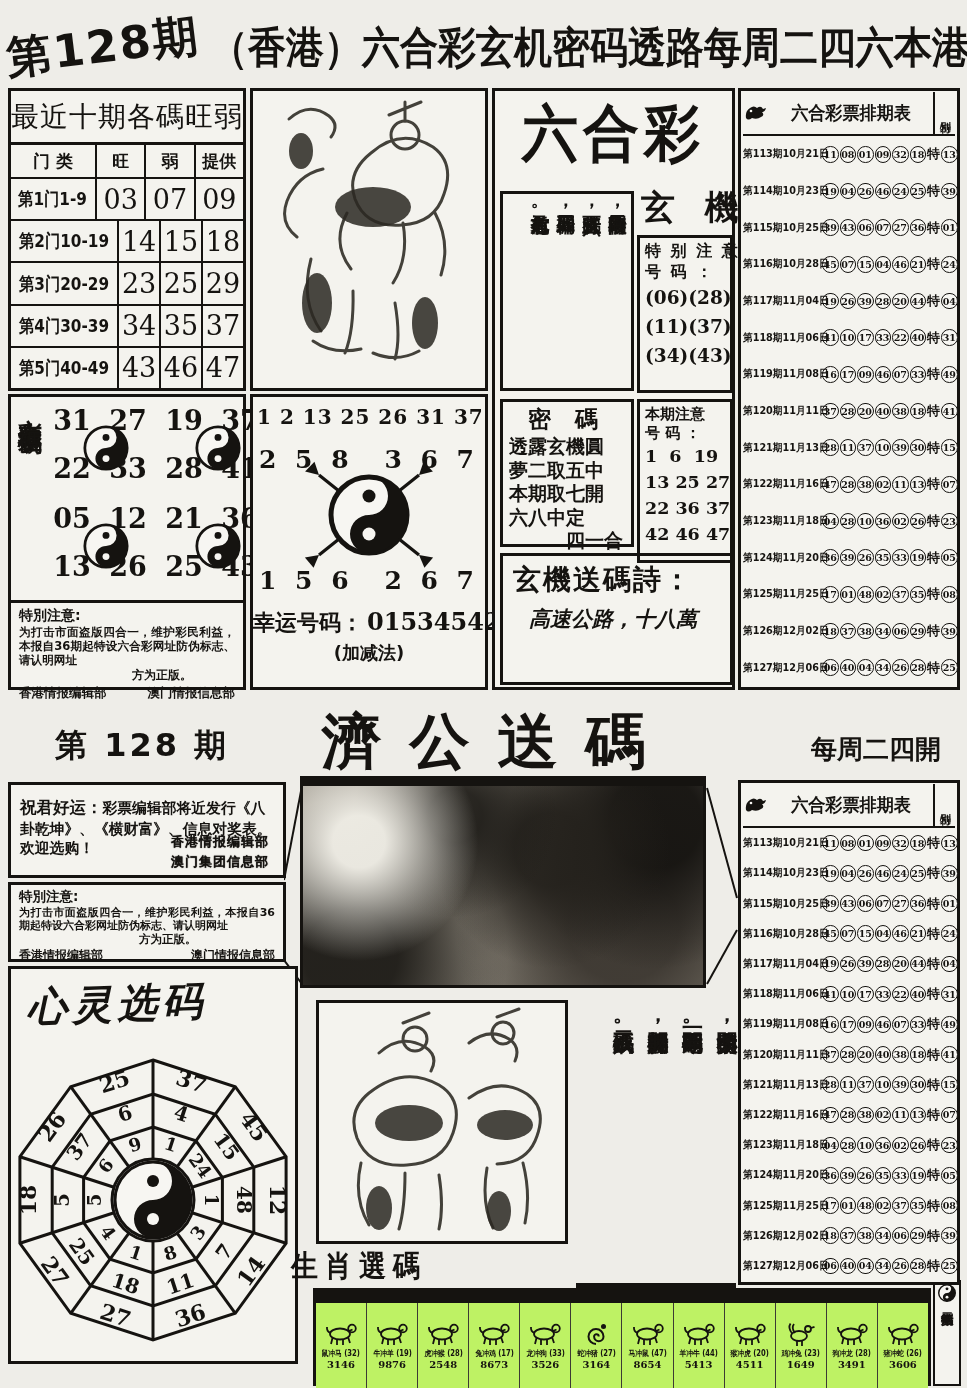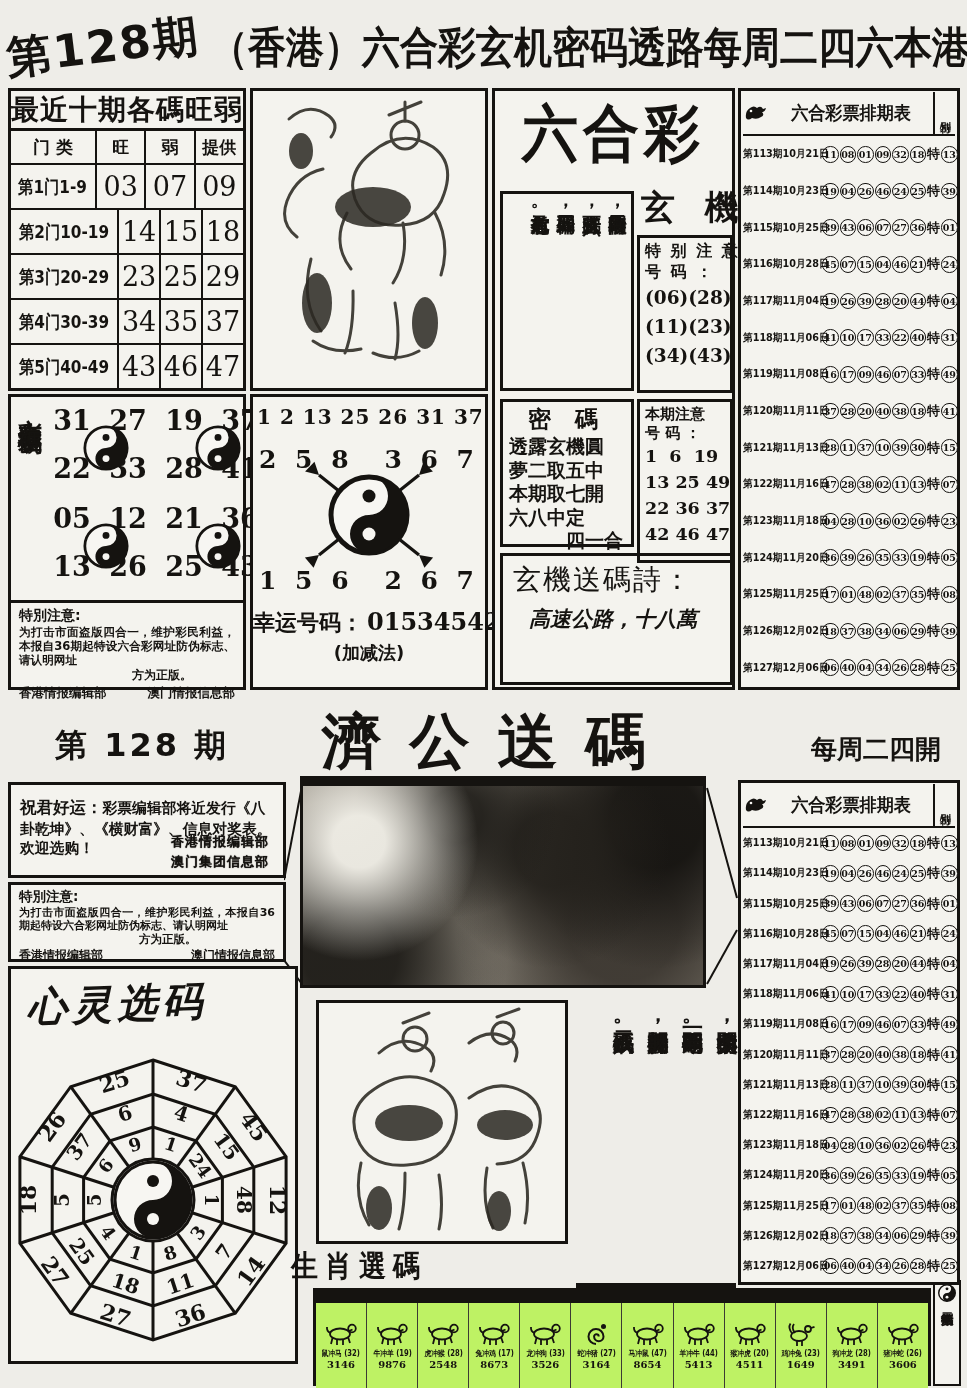--- a/index.html
+++ b/index.html
@@ -10,21 +10,21 @@
   .vert{writing-mode:vertical-rl;text-orientation:upright}
   .serif{font-family:"DejaVu Serif","Liberation Serif",serif}
 
   
   .hdr-top{position:absolute;left:6px;top:10px;width:955px;height:74px;display:flex;align-items:center;gap:10px;font-weight:900;white-space:nowrap}
   .hdr-issue{font-size:45px;transform:rotate(-7deg);letter-spacing:2px}
   .hdr-rest{font-size:38px;transform:scaleY(1.12);transform-origin:left center}
 
   
   .hc-box{left:8px;top:88px;width:238px;height:303px;display:flex;flex-direction:column}
-  .hc-title{flex:none;height:40px;border-bottom:3px solid #151310;display:flex;align-items:center;justify-content:center;font-size:28px;font-weight:700;letter-spacing:1px}
+  .hc-title{flex:none;height:54px;border-bottom:3px solid #151310;display:flex;align-items:center;justify-content:center;font-size:28px;font-weight:400;letter-spacing:1px}
   .hc-row{flex:1;display:flex;border-bottom:2.5px solid #151310}
   .hc-row:last-child{border-bottom:none}
   .hc-head{flex:0 0 34px;font-size:17px;font-weight:900}
   .hc-c{display:flex;align-items:center;justify-content:center;border-right:2.5px solid #151310}
   .hc-c:last-child{border-right:none}
   .hc-g{flex:0 0 86px}
   .hc-v{flex:1}
   .hc-gate{font-weight:900;font-size:18px;transform:scaleX(.85);white-space:nowrap}
   .hc-num{font-family:"DejaVu Serif","Liberation Serif",serif;font-size:27px;font-weight:400}
 
@@ -62,21 +62,21 @@
   .msp-t{font-size:16px;font-weight:900;letter-spacing:2px;white-space:nowrap}
   .sp-row{display:flex;justify-content:space-between;font-size:18.5px;font-weight:700;line-height:29px}
   .m-cipher{position:absolute;left:5px;top:308px;width:134px;height:148px;border:3px solid #151310;padding:2px 6px}
   .ci-title{text-align:center;font-size:23px;font-weight:900;letter-spacing:8px;white-space:nowrap}
   .ci-line{font-size:19px;font-weight:700;line-height:23.5px;white-space:nowrap}
   .ci-last{text-align:right;padding-right:2px}
   .m-att{position:absolute;left:142px;top:308px;width:96px;height:164px;border:3px solid #151310;padding:3px 5px}
   .at-t{font-size:15px;font-weight:900;line-height:19px;white-space:nowrap}
   .at-row{font-size:17.5px;font-weight:700;line-height:26px;white-space:pre}
   .m-poem2{position:absolute;left:5px;top:462px;width:233px;height:132px;border:3px solid #151310;padding:5px 10px}
-  .p2-title{font-size:28px;font-weight:400;letter-spacing:2px}
+  .p2-title{font-size:28px;font-weight:700;letter-spacing:2px}
   .p2-line{font-family:"DejaVu Serif","Liberation Serif",serif;font-style:italic;font-weight:700;font-size:21px;line-height:40px;padding-left:16px;white-space:nowrap}
 
   
   .sched{display:flex;flex-direction:column;padding:1px 2px}
   .sched1{left:738px;top:88px;width:222px;height:602px}
   .sched2{left:738px;top:780px;width:222px;height:505px}
   .s-head{flex:none;display:flex;align-items:center;height:44px;border-bottom:2.5px solid #151310}
   .s-icon{flex:none;margin:0 1px;line-height:0}
   .s-title{flex:1;text-align:center;font-size:18px;font-weight:900;white-space:nowrap;transform:scaleX(.95)}
   .s-spec{flex:none;width:22px;align-self:stretch;border-left:2.5px solid #151310;display:flex;align-items:center;justify-content:center;
@@ -324,21 +324,21 @@
     <div class="m-special">
       <div class="msp-t">特 别 注 意</div>
       <div class="msp-t">号 码 ：</div>
       <div id="specialPairs">
           <div class="sp-row serif">
             <span>(06)</span>
             <span>(28)</span>
           </div>
           <div class="sp-row serif">
             <span>(11)</span>
-            <span>(23)</span>
+            <span>(37)</span>
           </div>
           <div class="sp-row serif">
             <span>(34)</span>
             <span>(43)</span>
           </div>
         </div>
     </div>
     <div class="m-cipher">
       <div class="ci-title">密 碼</div>
       <div id="cipherLines">
@@ -347,21 +347,21 @@
           <div class="ci-line">本期取七開</div>
           <div class="ci-line">六八中定</div>
           <div class="ci-line ci-last">四一合</div>
         </div>
     </div>
     <div class="m-att">
       <div class="at-t">本期注意</div>
       <div class="at-t">号 码 ：</div>
       <div id="attRows">
           <div class="at-row serif">1  6  19</div>
-          <div class="at-row serif">13 25 49</div>
+          <div class="at-row serif">13 25 27</div>
           <div class="at-row serif">22 36 37</div>
           <div class="at-row serif">42 46 47</div>
         </div>
     </div>
     <div class="m-poem2">
       <div class="p2-title">玄機送碼詩：</div>
       <div class="p2-line">高速公路，十八萬</div>
     </div>
   </div>
 

